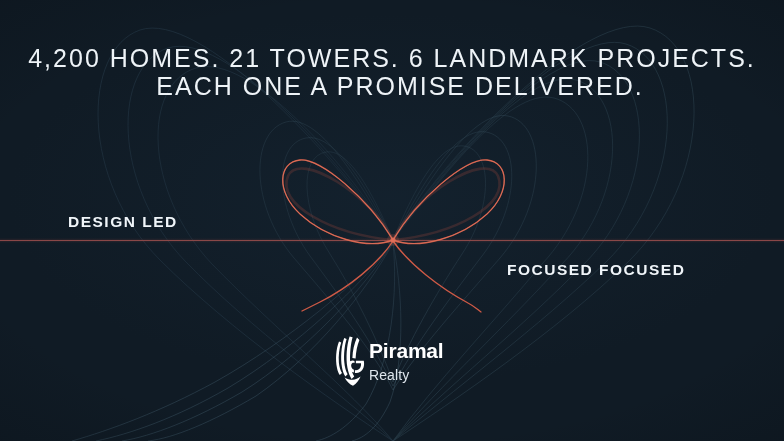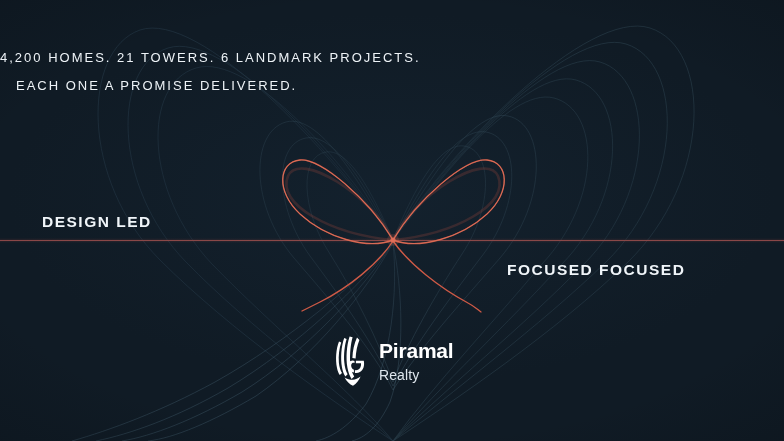--- a/index.html
+++ b/index.html
@@ -30,22 +30,23 @@
     background:
       radial-gradient(ellipse 70% 60% at 50% 45%, rgba(22,38,52,0.55) 0%, rgba(16,27,37,0) 70%),
       radial-gradient(ellipse 120% 110% at 50% 50%, rgba(8,13,19,0) 45%, rgba(7,12,17,0.75) 100%);
     pointer-events: none;
   }
   .headline {
     position: absolute;
     left: 0;
     top: 44px;
     width: 784px;
+    text-align: center;
     color: #eef3f7;
-    font-size: 13px;
+    font-size: 25px;
     font-weight: 400;
     letter-spacing: 2.0px;
     line-height: 28px;
     white-space: nowrap;
   }
   .headline .line2 { display: block; margin-left: 16px; }
 
   .rule {
     position: absolute;
     left: 0;
@@ -65,32 +66,32 @@
   }
 
   .tag {
     position: absolute;
     color: #f0f5f9;
     font-size: 15.5px;
     font-weight: 700;
     letter-spacing: 1.5px;
     white-space: nowrap;
   }
-  .tag-left  { left: 42px;  top: 213px; }
+  .tag-left  { left: 68px;  top: 213px; }
   .tag-right { left: 507px; top: 261px; }
 
   .logo {
     position: absolute;
     left: 330px;
     top: 330px;
     width: 140px;
     height: 62px;
     display: flex;
     align-items: center;
-    gap: 11px;
+    gap: 1px;
   }
   .logo-mark { width: 38px; height: 52px; flex: none; }
   .logo-words {
     display: flex;
     flex-direction: column;
     justify-content: center;
     line-height: 1;
   }
   .logo-name {
     color: #ffffff;

